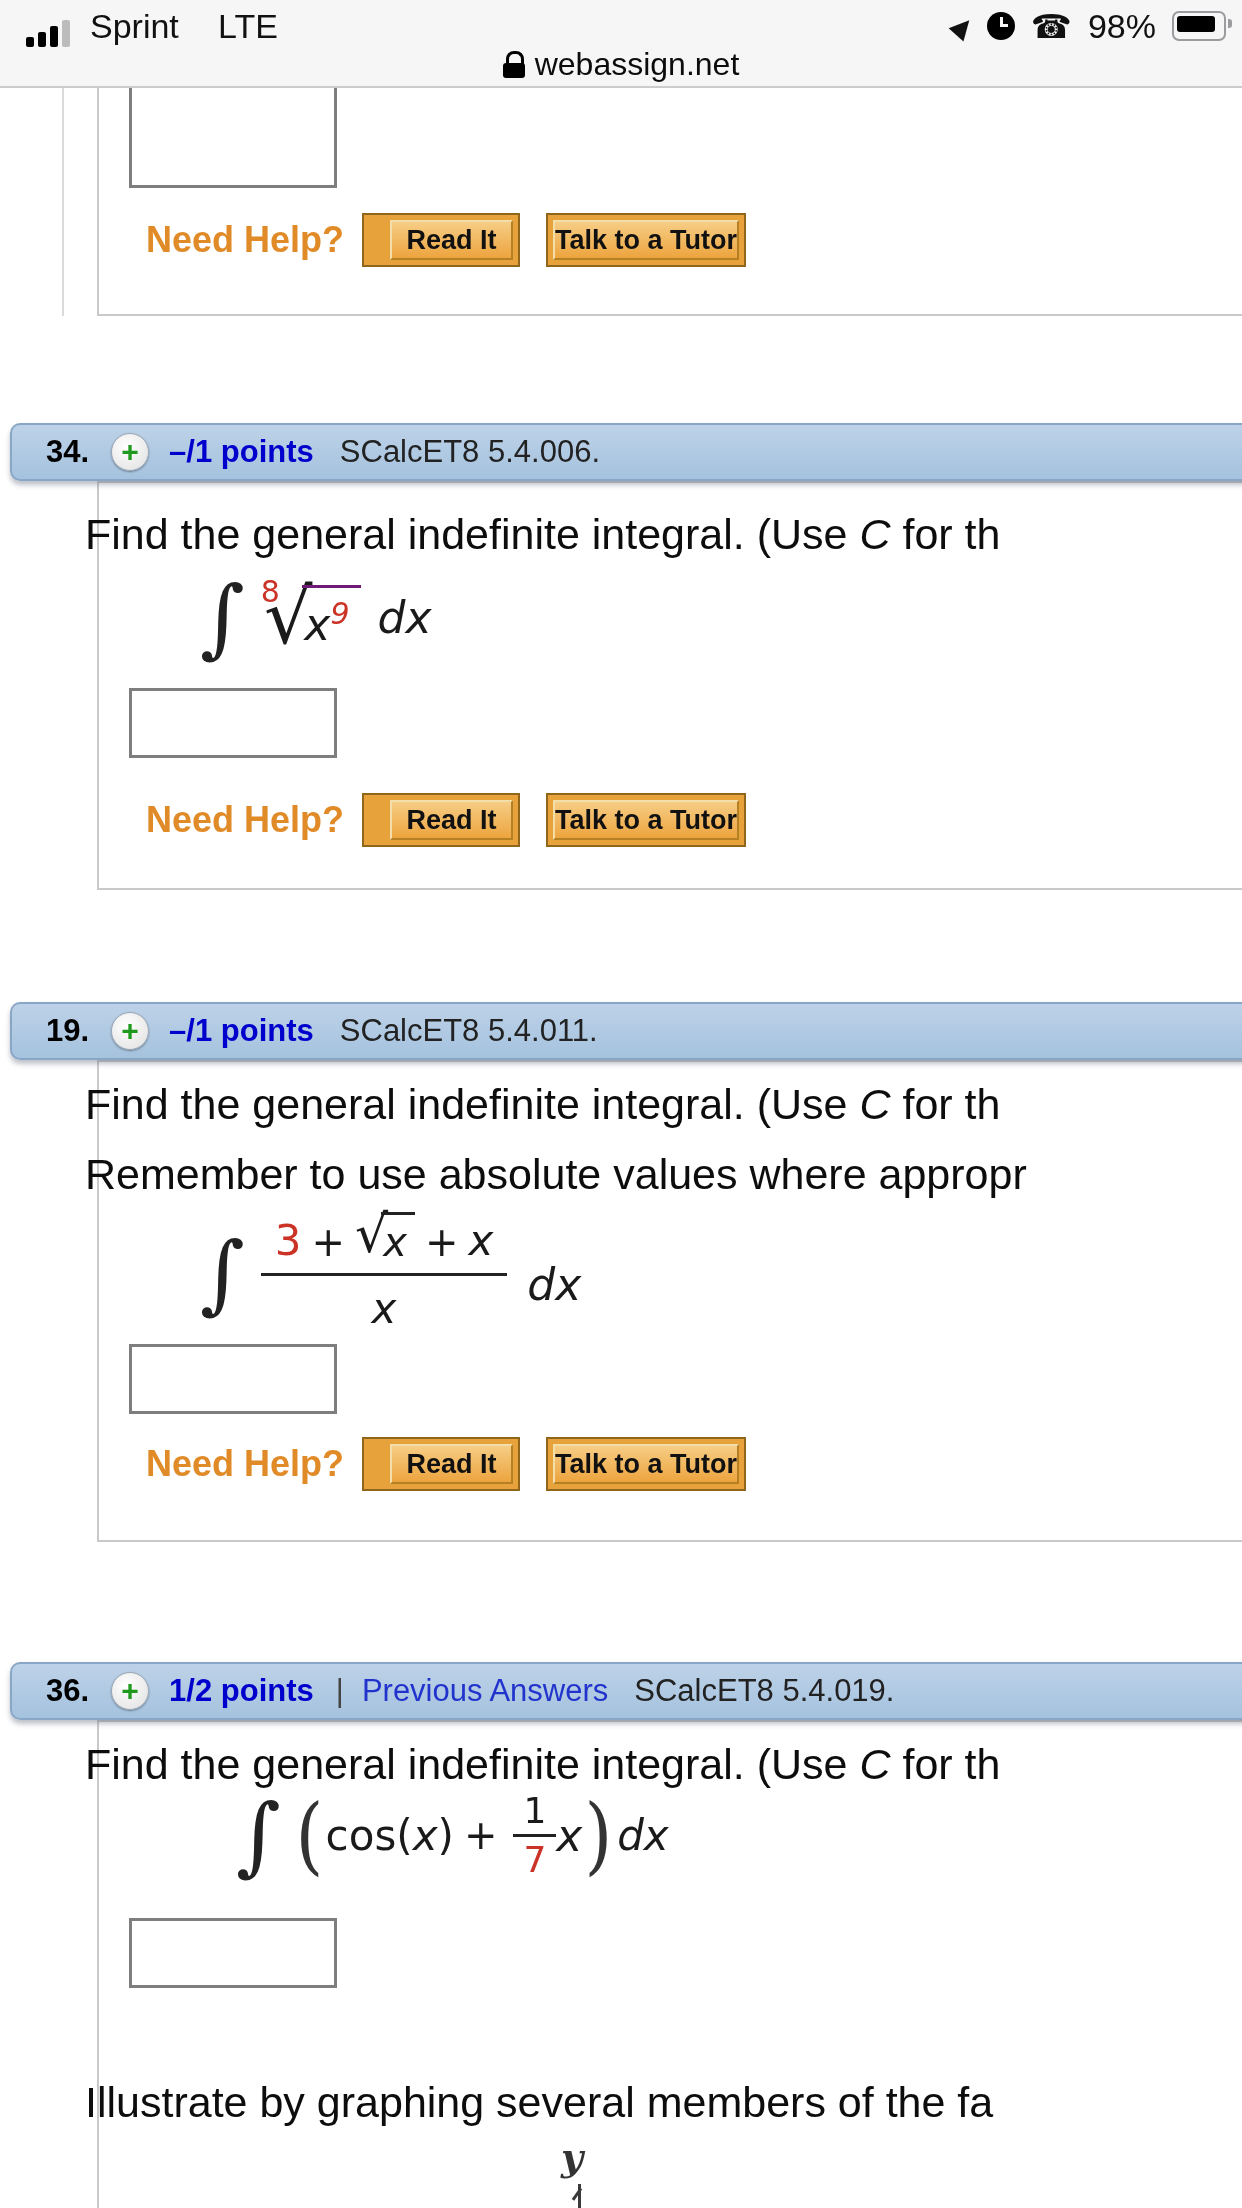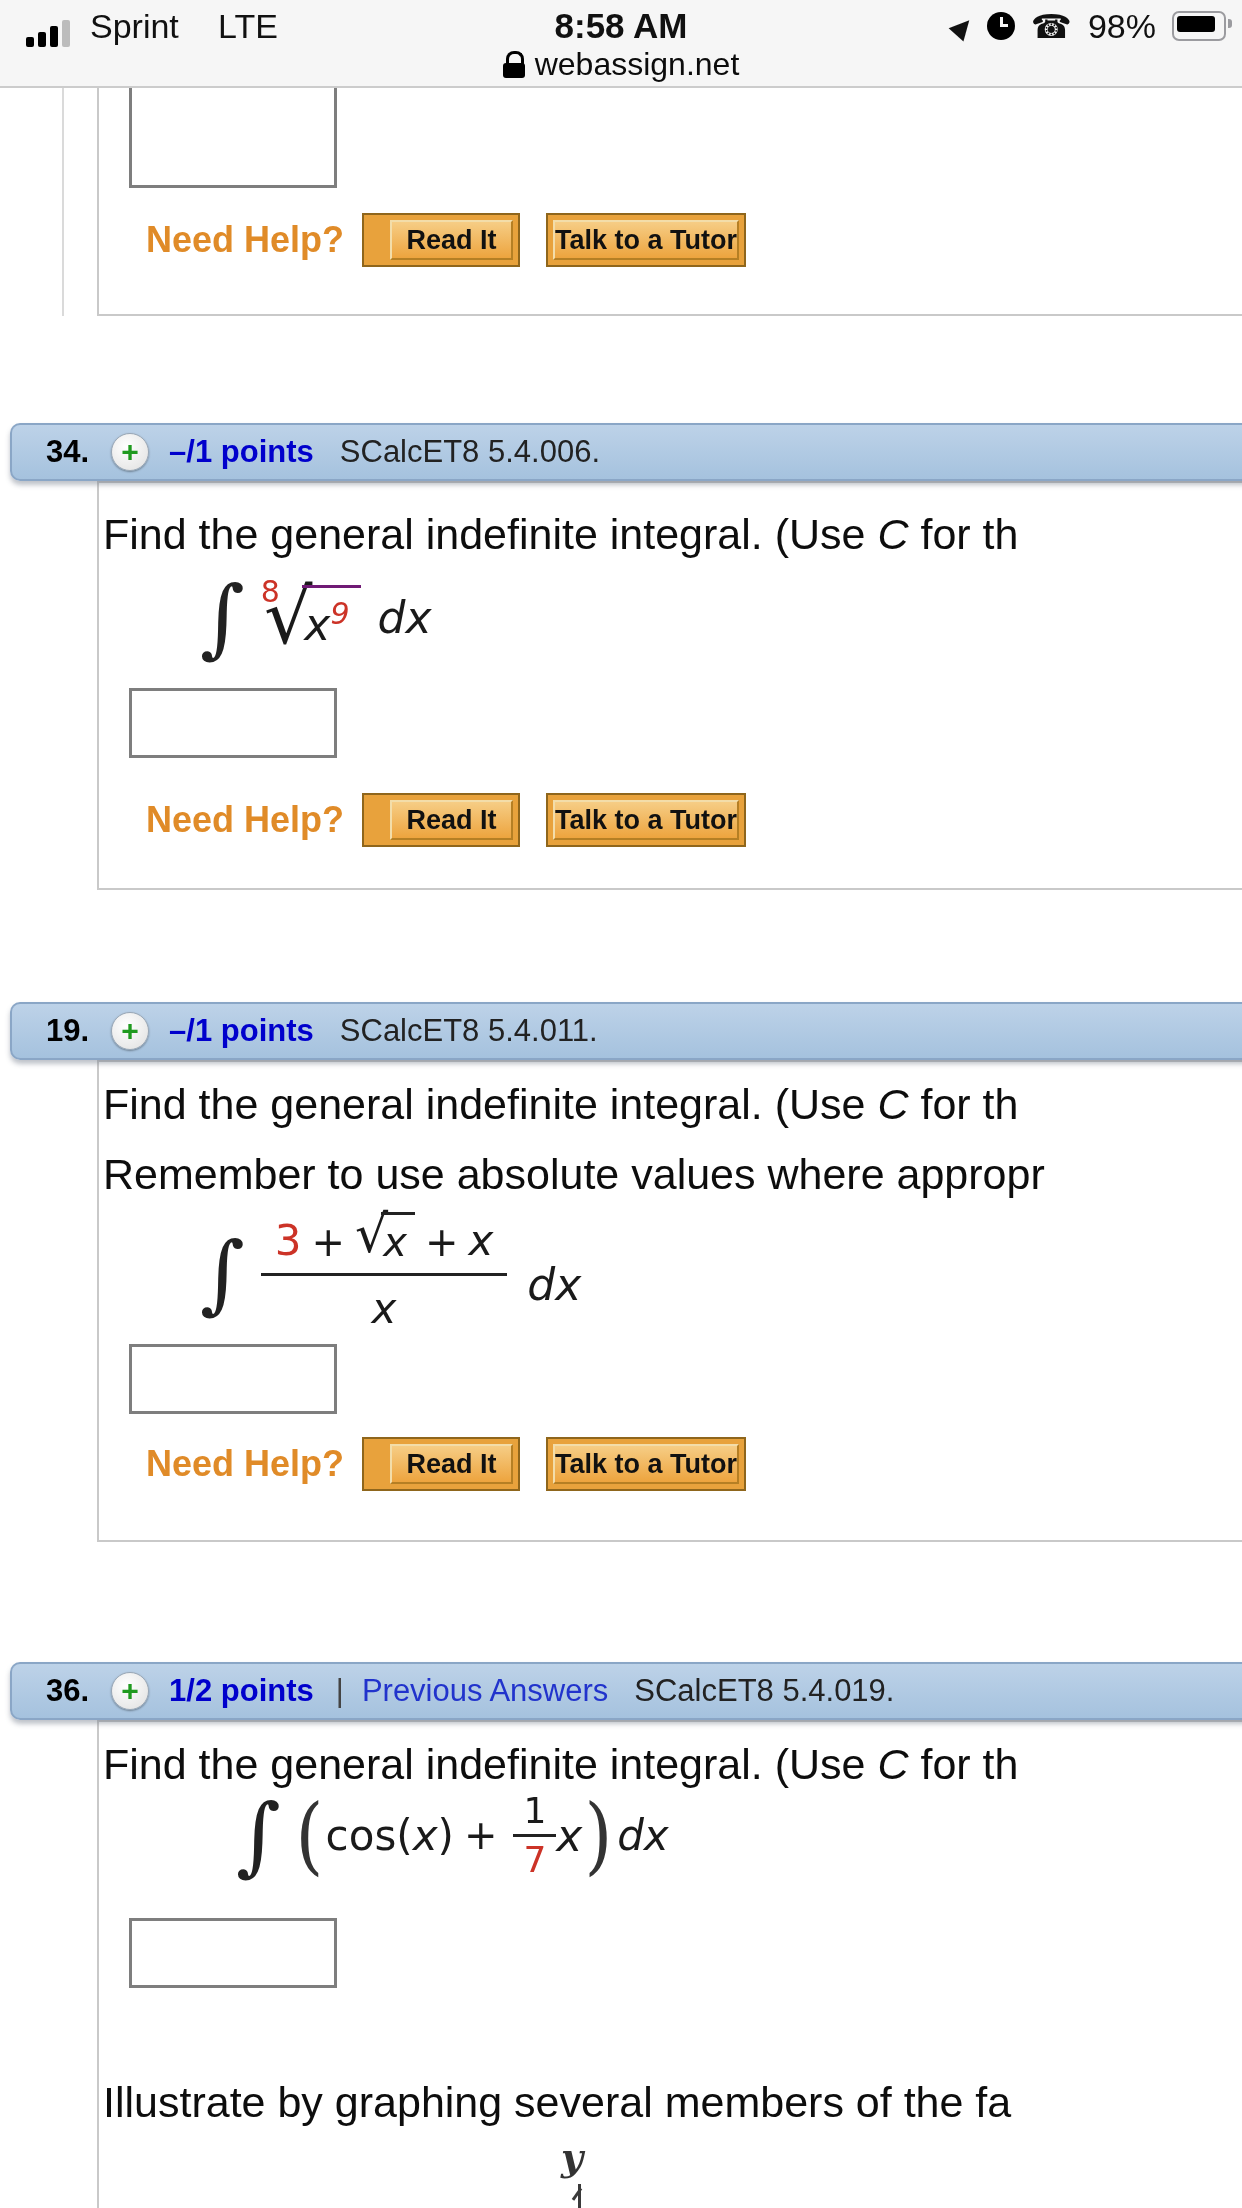--- a/index.html
+++ b/index.html
@@ -51,21 +51,21 @@
             background:radial-gradient(circle at 40% 35%,#ffffff,#dfdfdf);
             border:1px solid #9aa7b5;color:#1f9a1f;font-weight:bold;font-size:30px;
             display:flex;align-items:center;justify-content:center;line-height:1;
             box-shadow:0 1px 2px rgba(0,0,0,.35);}
   .pts{margin-left:20px;font-weight:bold;font-size:31px;color:#0000cc;white-space:nowrap;}
   .sep{margin-left:22px;font-size:31px;color:#444;}
   .palink{margin-left:18px;font-size:31px;color:#2133cc;white-space:nowrap;}
   .src{margin-left:26px;font-size:31px;color:#222;white-space:nowrap;}
 
   
-  .stmt{position:absolute;left:103px;right:0;font-size:43px;white-space:nowrap;overflow:hidden;color:#0d0d0d;}
+  .stmt{position:absolute;left:85px;right:0;font-size:43px;white-space:nowrap;overflow:hidden;color:#0d0d0d;}
   .stmt i{font-style:italic;}
   #s34{top:510px}#s35a{top:1080px}#s35b{top:1150px}#s36{top:1740px}#s36b{top:2078px}
 
   
   .math{position:absolute;display:flex;align-items:center;color:#1a1a1a;font-family:"DejaVu Sans",sans-serif;}
   .int{font-size:86px;line-height:1;font-family:"DejaVu Serif",serif;margin-right:12px;color:#222;}
   .red{color:#cc3327;}
   .op{font-size:40px;margin:0 10px;}
   .ital{font-style:italic;}
   .dx{font-style:italic;font-size:44px;margin-left:16px;}
@@ -237,21 +237,20 @@
 
   <div class="statusbar">
     <span class="sig">
         <b></b>
         <b></b>
         <b></b>
         <b></b>
       </span>
     <span class="carrier">Sprint</span>
     <span class="network">LTE</span>
-    <span class="time">8:58 AM</span>
     <span class="sbicons">
       <span class="navarrow">▶</span>
       <span class="clock"></span>
       <span class="phone">☎</span>
       <span class="pct">98%</span>
       <span class="battery">
           <i></i>
         </span>
     </span>
     <div class="urlrow">

